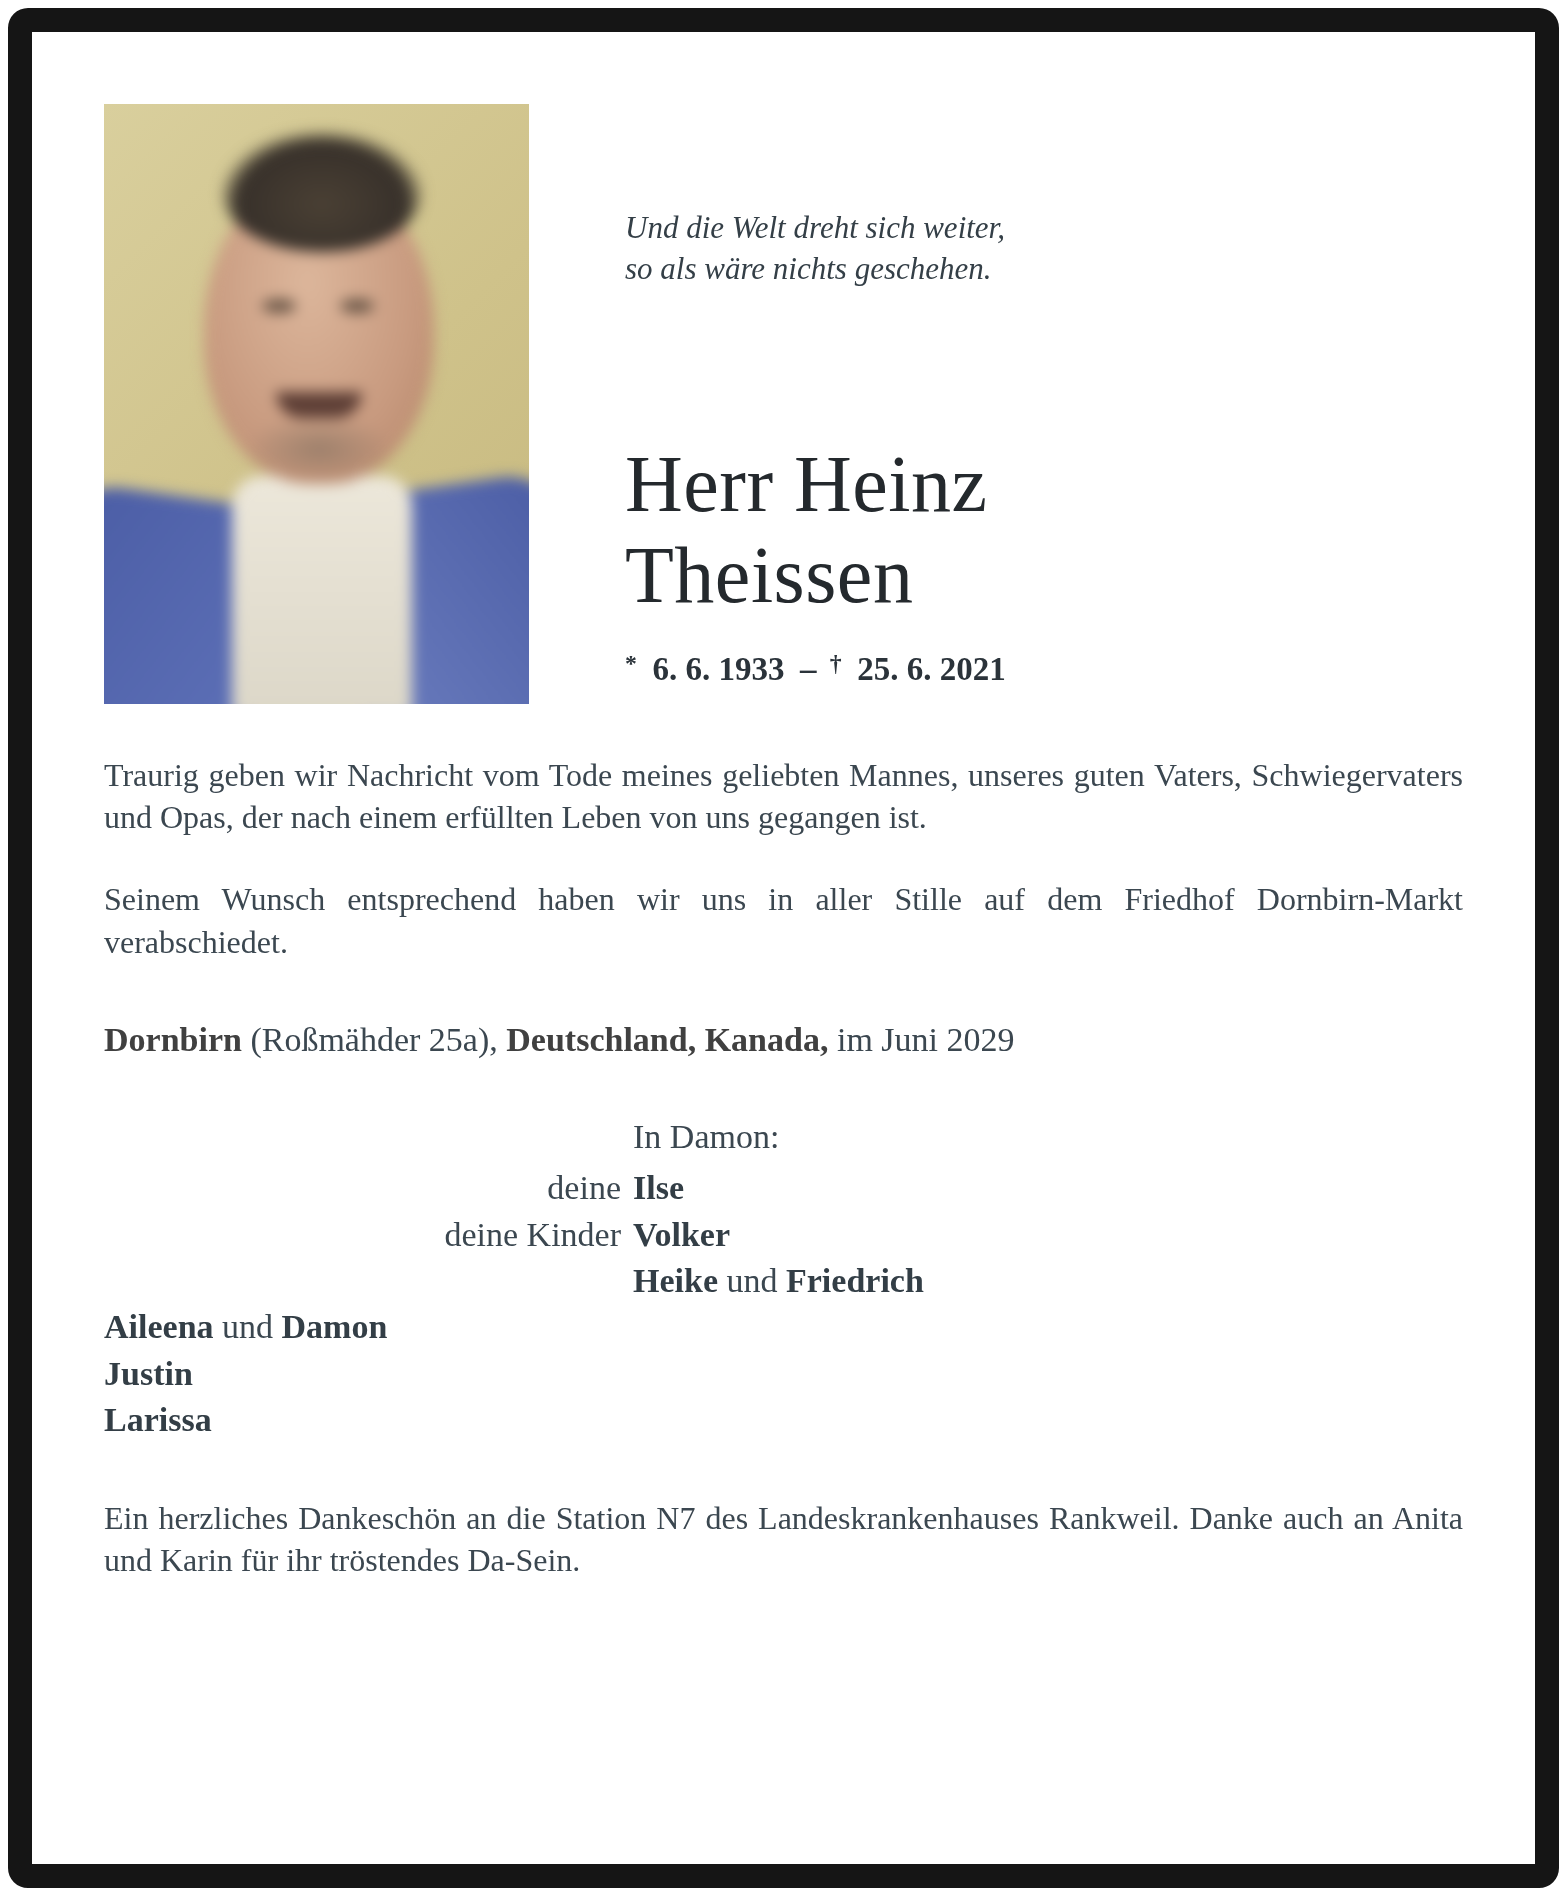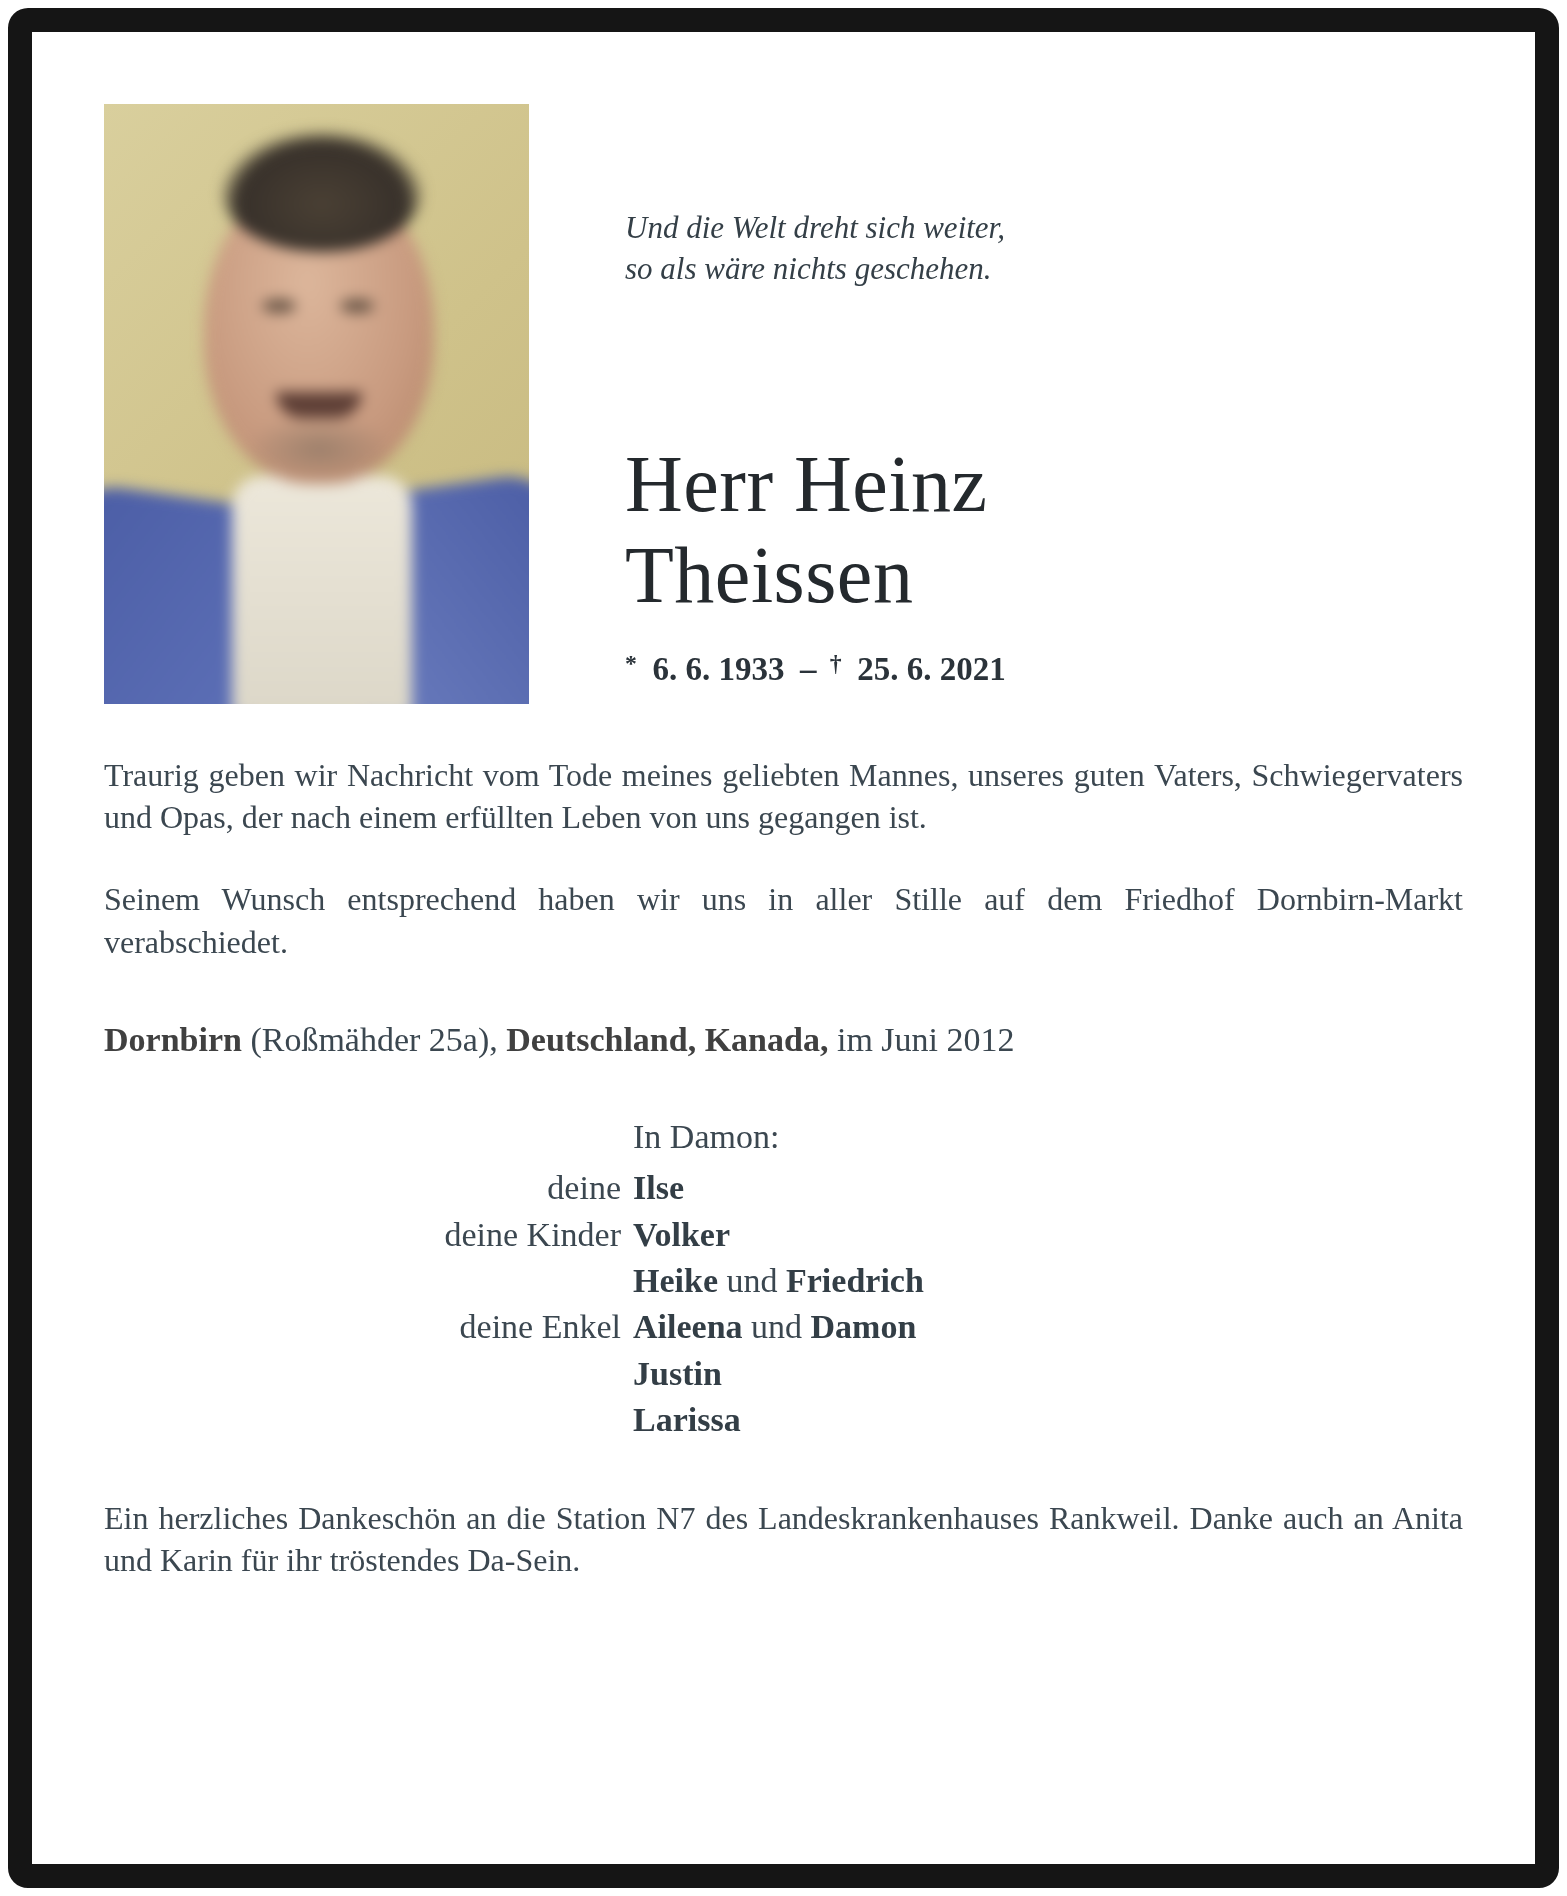--- a/index.html
+++ b/index.html
@@ -186,36 +186,35 @@
             <span>–</span>
             <span class="sym">†</span>
             <span>25. 6. 2021</span>
           </div>
         </div>
       </div>
 
       <p class="para p1">Traurig geben wir Nachricht vom Tode meines geliebten Mannes, unseres guten Vaters, Schwiegervaters und Opas, der nach einem erfüllten Leben von uns gegangen ist.</p>
       <p class="para p2">Seinem Wunsch entsprechend haben wir uns in aller Stille auf dem Friedhof Dornbirn-Markt verabschiedet.</p>
 
-      <p class="location"><b>Dornbirn</b><span> (Roßmähder 25a), </span><b>Deutschland, Kanada,</b><span> im Juni 2012</span></p>
+      <p class="location"><b>Dornbirn</b><span> (Roßmähder 25a), </span><b>Deutschland, Kanada,</b><span> im Juni 2029</span></p>
 
       <div class="family">
         <div class="family-heading">In Damon:</div>
         <div class="fam-grid">
 
           <span class="fam-left">deine</span>
           <span class="fam-right"><b>Ilse</b></span>
 
           <span class="fam-left">deine Kinder</span>
           <span class="fam-right"><b>Volker</b></span>
 
           <span class="fam-left"></span>
           <span class="fam-right"><b>Heike</b><span> und </span><b>Friedrich</b></span>
 
-          <span class="fam-left">deine Enkel</span>
           <span class="fam-right"><b>Aileena</b><span> und </span><b>Damon</b></span>
 
           <span class="fam-left"></span>
           <span class="fam-right"><b>Justin</b></span>
 
           <span class="fam-left"></span>
           <span class="fam-right"><b>Larissa</b></span>
 
         </div>
       </div>

